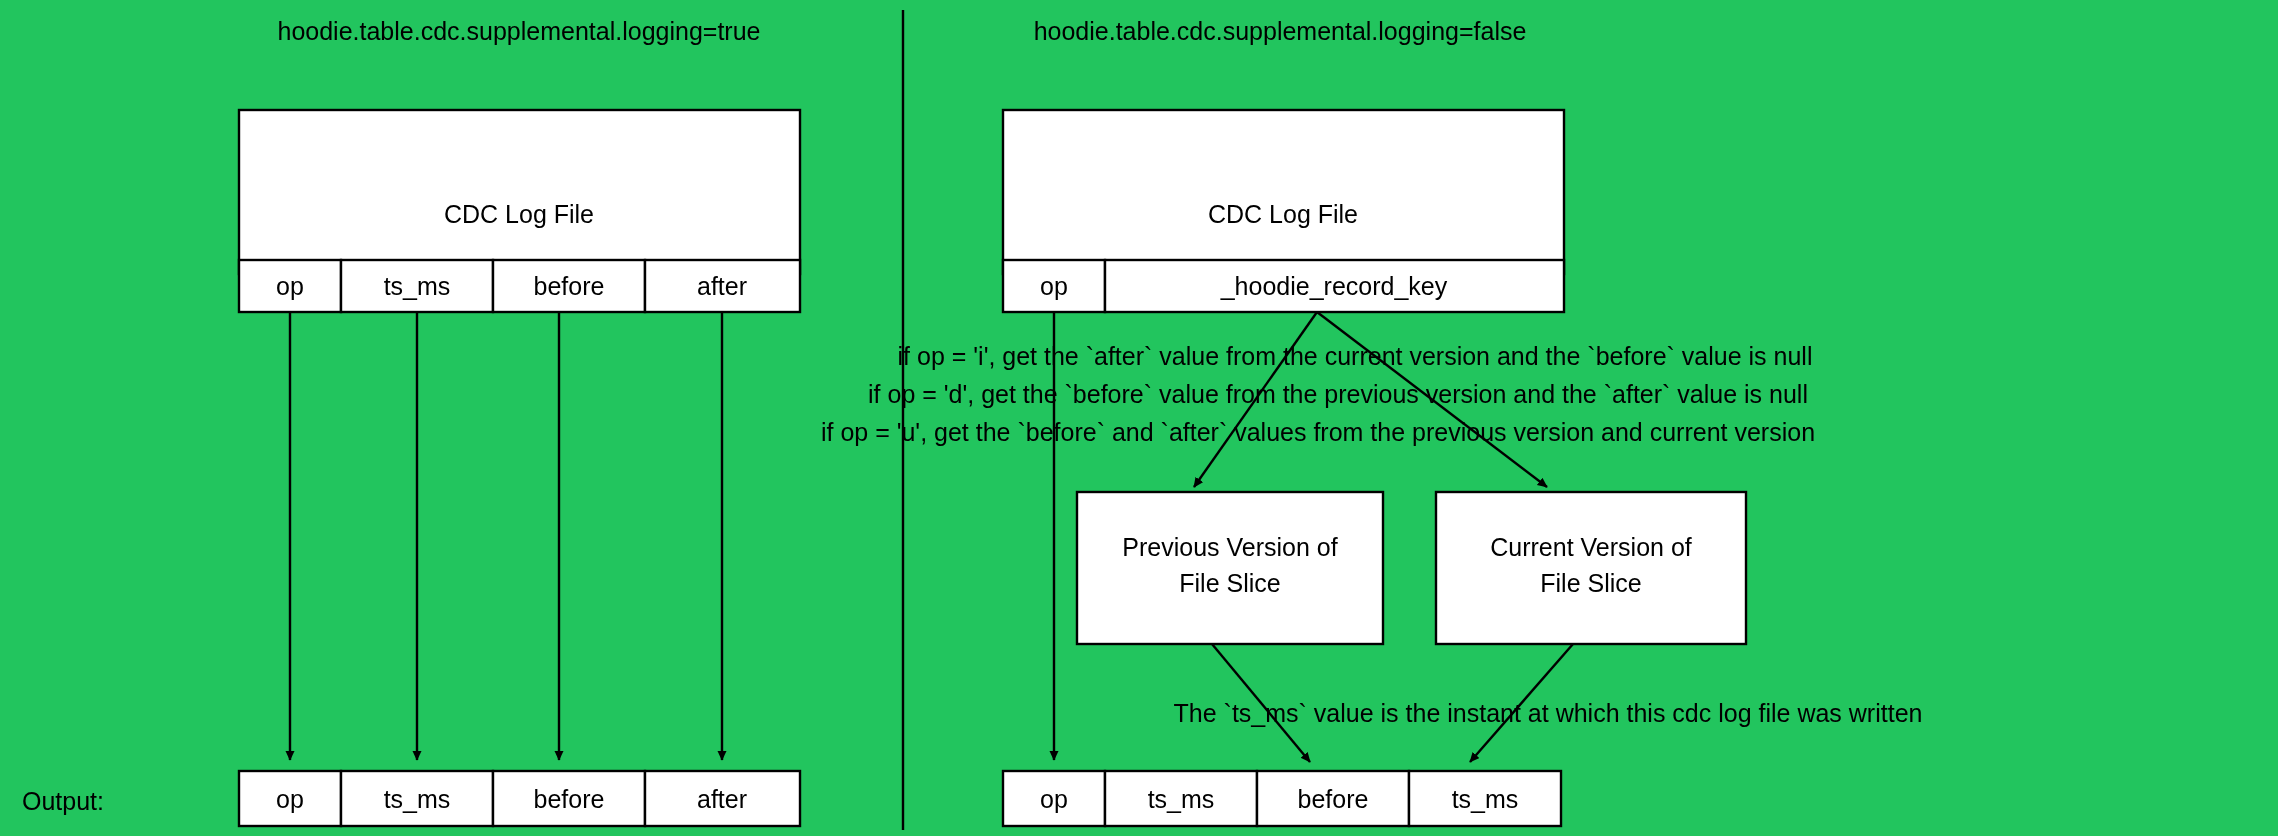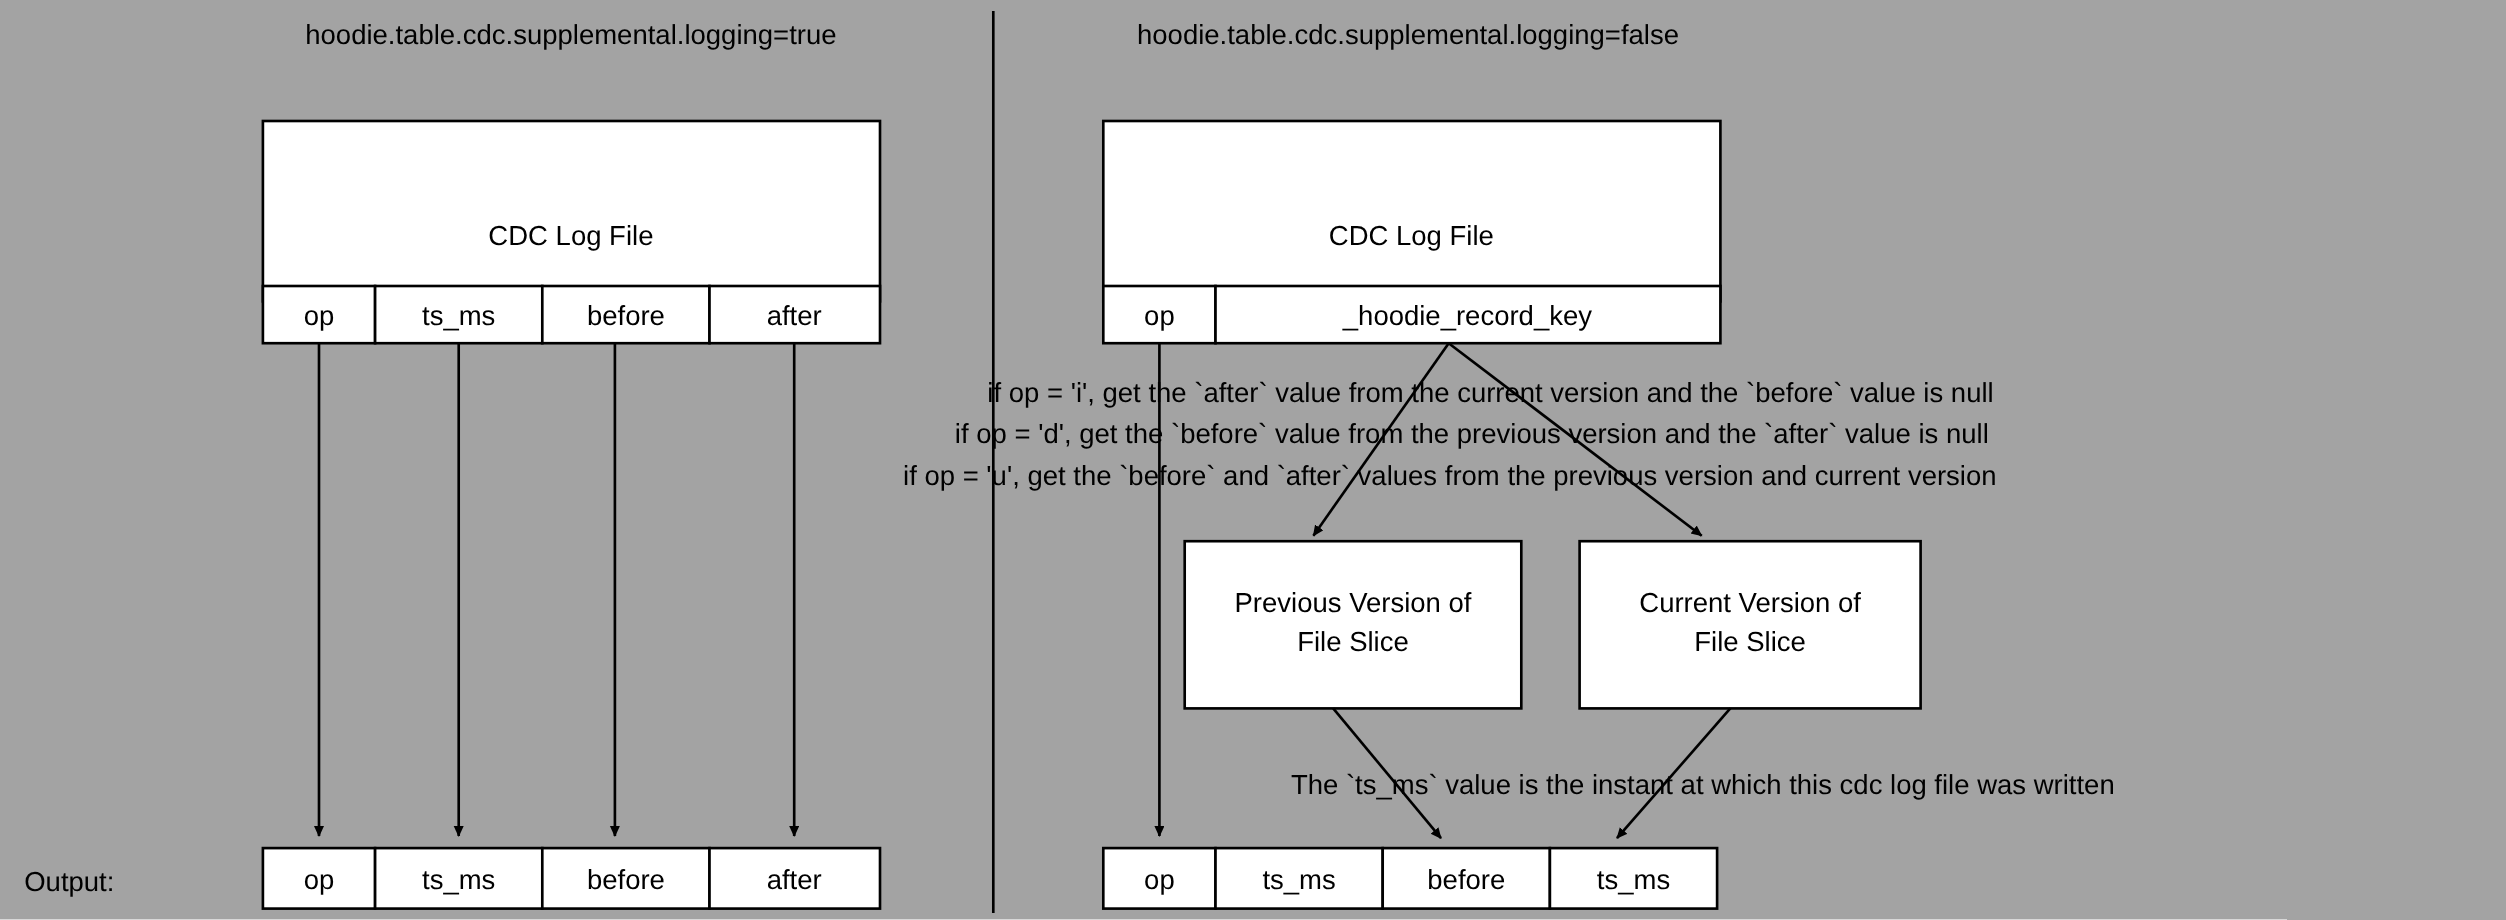--- a/index.html
+++ b/index.html
@@ -8,21 +8,21 @@
     background: #ffffff;
   }
   body {
     font-family: "Liberation Sans", sans-serif;
     color: #000000;
   }
   #diagram-root {
     position: relative;
     width: 2278px;
     height: 836px;
-    background: #a3a3a3;
+    background: #22c55e;
     overflow: hidden;
   }
   svg.layer {
     position: absolute;
     top: 0;
     left: 0;
     width: 2278px;
     height: 836px;
   }
   .box-rect {

